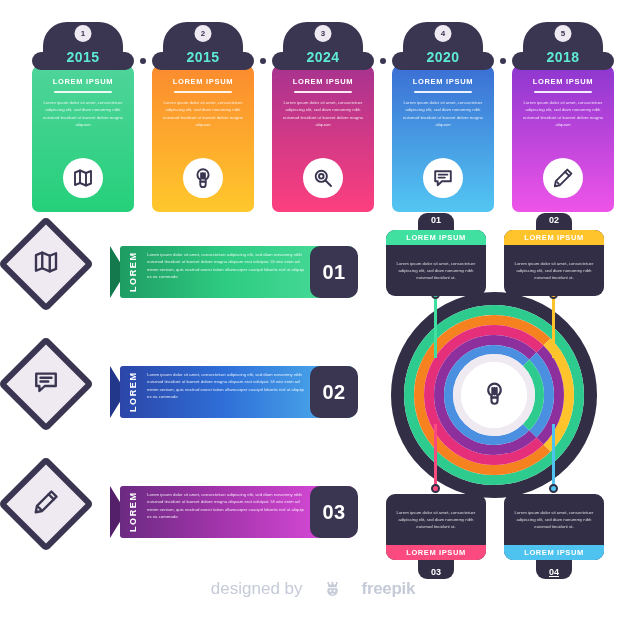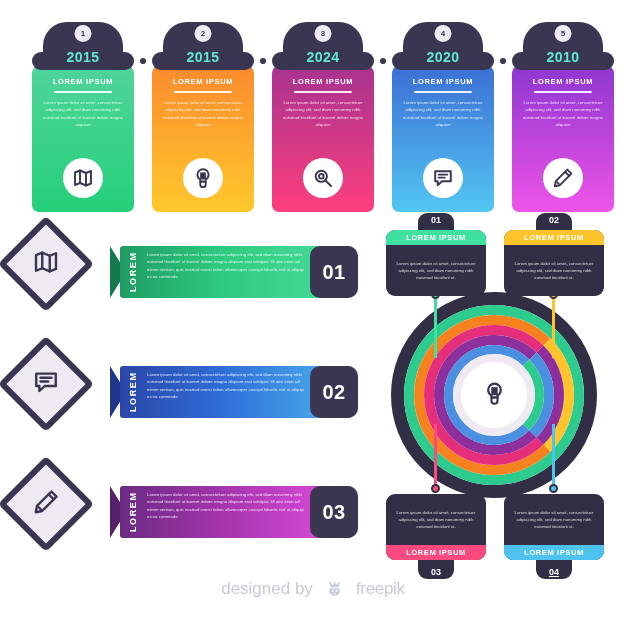--- a/index.html
+++ b/index.html
@@ -140,24 +140,24 @@
 
   .ring { position:absolute; border-radius:50%; }
   .core {
     position:absolute; border-radius:50%; background:#ffffff;
     display:flex; align-items:center; justify-content:center;
   }
 
   
   #footer {
     position:absolute; left:0; top:573px; width:626px; height:32px;
-    display:flex; align-items:center; justify-content:center; gap:12px;
+    display:flex; align-items:center; justify-content:center; gap:20px;
     color:#c6cbd8; font-size:17px;
   }
-  #footer .fp-brand { font-weight:normal; letter-spacing:-0.3px; }
+  #footer .fp-brand { font-weight:bold; letter-spacing:-0.3px; }
   #footer .fp-mark { display:flex; align-items:center; }
 </style>
 </head>
 <body>
 
 <div id="timeline">
     <div class="tlcard" style="left: 32px;">
       <div class="tl-bar"></div>
        <div class="tl-badge">
          <div class="tl-badge-num">1</div>
@@ -232,21 +232,21 @@
        <path d="M7.6 8.6h8.8M7.6 11.6h6.2" fill="none" stroke="#3a3550" stroke-width="1.9" stroke-linecap="round" stroke-linejoin="round"></path>
           </svg>
         </div>
        </div>
     </div>
     <div class="tl-dot" style="left: 500px;"></div>
     <div class="tlcard" style="left: 512px;">
       <div class="tl-bar"></div>
        <div class="tl-badge">
          <div class="tl-badge-num">5</div>
-         <div class="tl-year">2010</div>
+         <div class="tl-year">2018</div>
        </div>
        <div class="tl-body" style="background:linear-gradient(180deg,#8e37cf 0%,#ee54e8 100%)">
          <div class="tl-title">LOREM IPSUM</div>
          <div class="tl-rule"></div>
          <div class="tl-text">Lorem ipsum dolor sit amet, consectetuer adipiscing elit, sed diam nonummy nibh euismod tincidunt ut laoreet dolore magna aliquam</div>
          <div class="tl-ico">
           <svg width="24" height="24" viewBox="0 0 24 24">
             <path d="M16.3 3.6 20.4 7.7 8.9 19.2 3.8 20.2 4.8 15.1z" fill="none" stroke="#3a3550" stroke-width="1.9" stroke-linecap="round" stroke-linejoin="round"></path>
        <path d="M14.1 5.8 18.2 9.9M6.1 16.2 7.8 17.9" fill="none" stroke="#3a3550" stroke-width="1.9" stroke-linecap="round" stroke-linejoin="round"></path>
           </svg>

